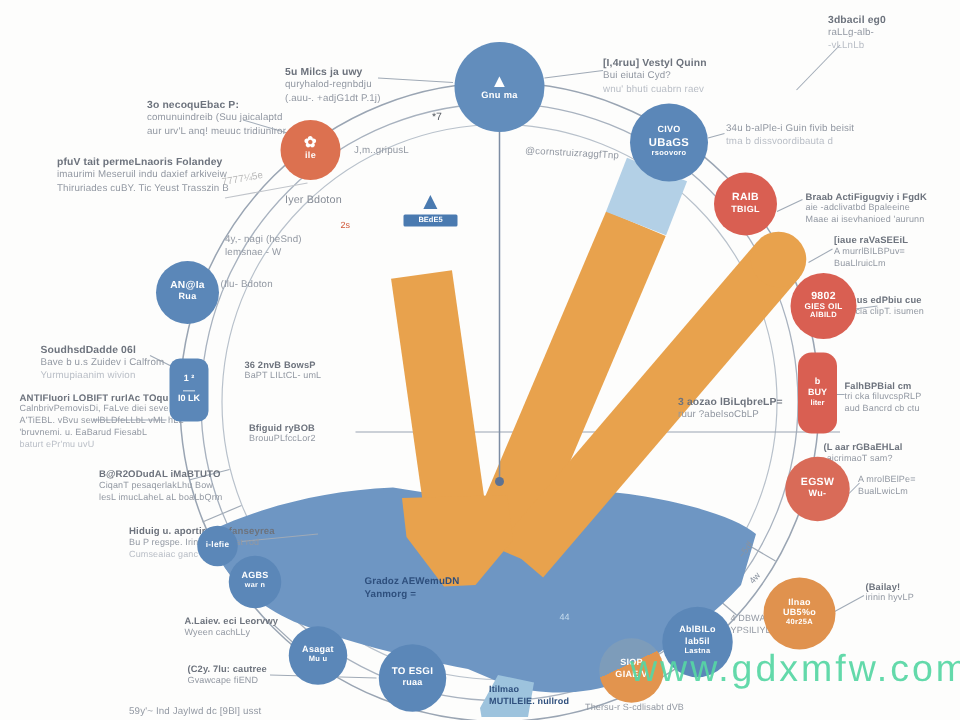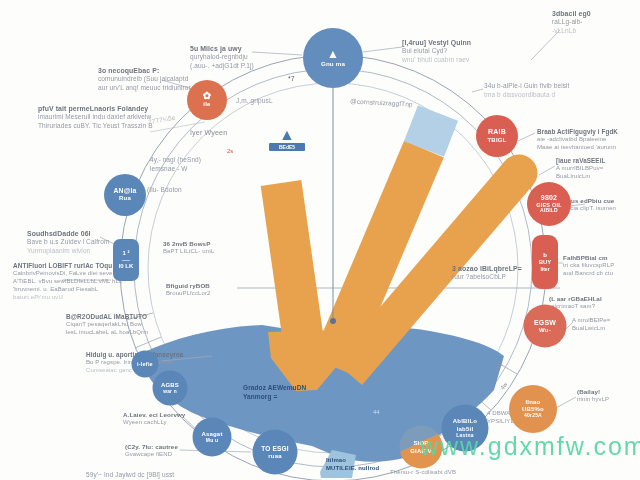--- a/index.html
+++ b/index.html
@@ -85,20 +85,25 @@
       <line x1="180" y1="450" x2="251" y2="452"></line>
       <line x1="150" y1="132" x2="205" y2="122" stroke="#c0c4ca"></line>
     </g>
   </svg>
 
   <div class="node blue2" style="left:333px;top:58px;width:60px;height:60px;font-size:6.2px;">
     <span class="icon" style="font-size:12px;">▲</span>
     <span>Gnu ma</span>
   </div>
 
+  <div class="node blue" style="left:446px;top:95px;width:52px;height:52px;">
+    <span>CIVO</span>
+    <span style="font-size:7.5px;">UBaGS</span>
+    <span style="font-size:5px;">rsoovoro</span>
+  </div>
 
   <div class="node red" style="left:497px;top:136px;width:42px;height:42px;">
     <span style="font-size:7px;">RAIB</span>
     <span>TBIGL</span>
   </div>
 
   <div class="node red" style="left:549px;top:204px;width:44px;height:44px;">
     <span style="font-size:7px;">9802</span>
     <span style="font-size:5.5px;">GIES OIL</span>
     <span style="font-size:5px;">AlBILD</span>
@@ -191,21 +196,21 @@
 
   <div class="lbl" style="left:148px;top:116px;transform:rotate(-10deg);color:#b8b8b8;">
     <div>7777¼5e</div>
   </div>
 
   <div class="lbl" style="left:236px;top:97px;">
     <div>J,m..gripusL</div>
   </div>
 
   <div class="lbl" style="left:190px;top:128px;font-size:7.2px;color:#878d97;">
-    <div>Iyer  Wyeen</div>
+    <div>Iyer  Bdoton</div>
   </div>
 
   <div class="lbl" style="left:150px;top:156px;">
     <div>4y,- nagi (heSnd)</div>
     <div>lemsnae - W</div>
   </div>
 
   <div class="lbl" style="left:147px;top:186px;">
     <div>(Ilu- Bdoton</div>
   </div>

